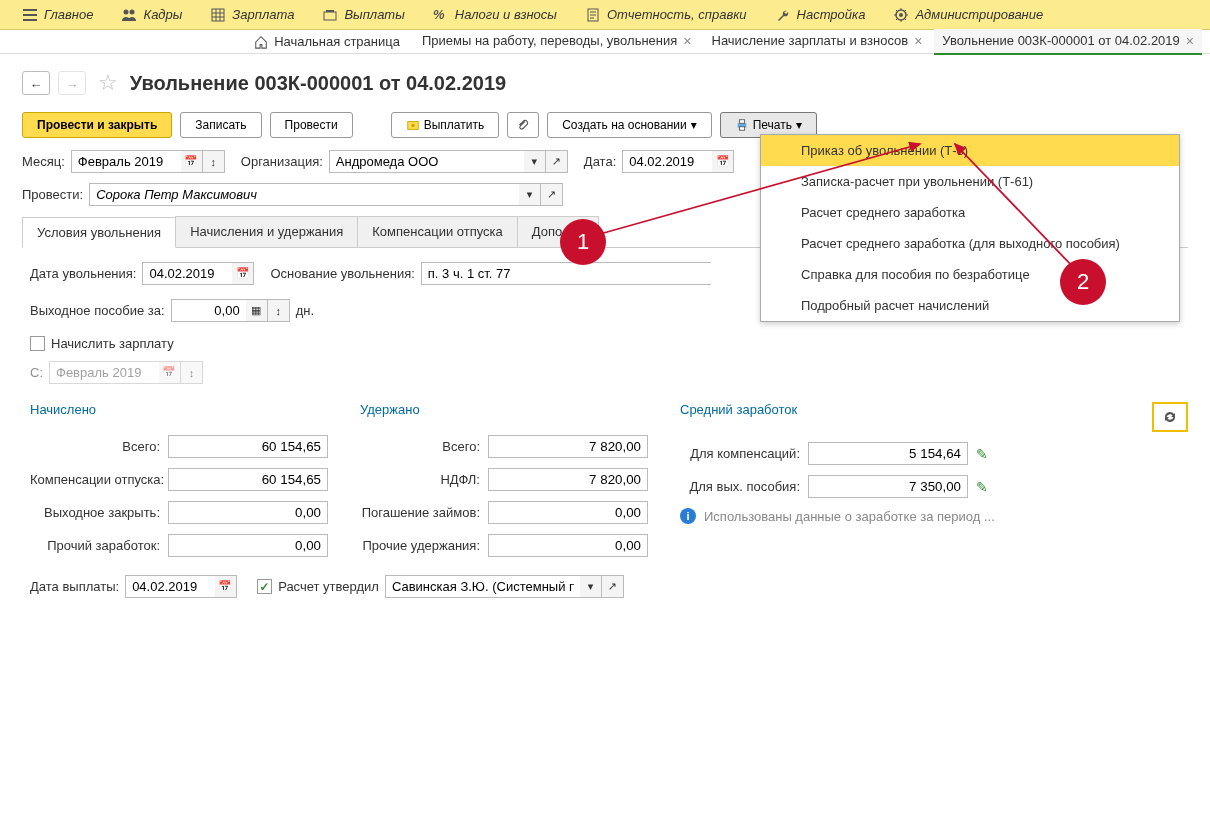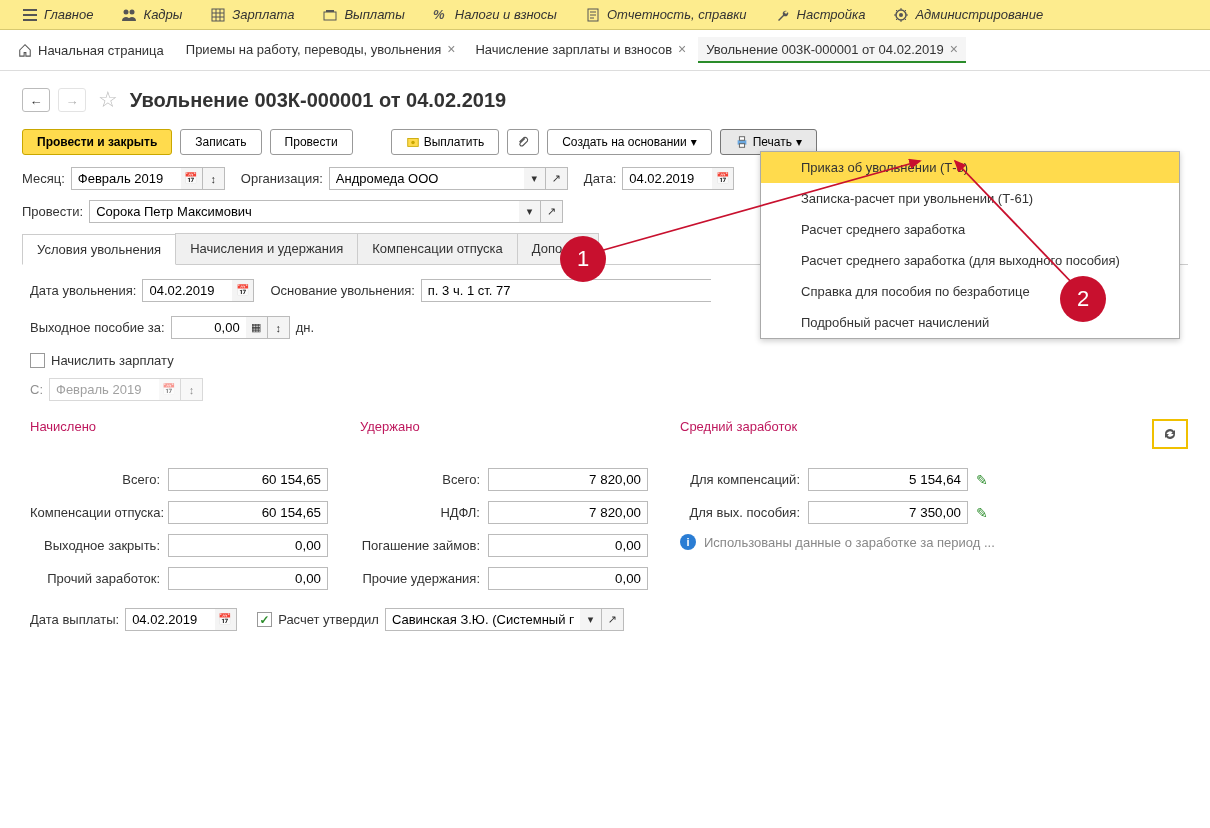--- a/index.html
+++ b/index.html
@@ -2,21 +2,21 @@
 <html><head>
 <meta charset="utf-8">
 <style>
   * { box-sizing: border-box; font-family: Arial, sans-serif; }
   body { margin: 0; background: #fff; font-size: 13px; color: #333; width: 1210px; }
   
   .top-menu { background: #fdec8e; display: flex; align-items: center; height: 30px; padding: 0 8px; border-bottom: 1px solid #d8c970; font-style: italic; }
   .menu-item { display: flex; align-items: center; padding: 0 14px; gap: 6px; cursor: pointer; height: 100%; }
   .menu-item svg { width: 16px; height: 16px; }
   
-  .tabs-bar { display: flex; align-items: center; height: 41px; padding: 4px 8px; border-bottom: 1px solid #ddd; gap: 4px; }
+  .tabs-bar { display: flex; align-items: center; height: 24px; padding: 4px 8px; border-bottom: 1px solid #ddd; gap: 4px; justify-content: flex-end; }
   .home-tab { display: flex; align-items: center; gap: 6px; padding: 4px 10px; cursor: pointer; }
   .tab { display: flex; align-items: center; padding: 4px 8px; border-bottom: 2px solid transparent; cursor: pointer; gap: 6px; }
   .tab.active { border-bottom: 2px solid #2a8c2a; background: #f5f5f5; }
   .tab-close { font-size: 14px; color: #888; cursor: pointer; }
   
   .content { padding: 16px 22px; }
   .header-row { display: flex; align-items: center; gap: 8px; margin-bottom: 16px; }
   .nav-btn { width: 28px; height: 24px; border: 1px solid #bbb; background: #fff; display: flex; align-items: center; justify-content: center; cursor: pointer; border-radius: 3px; }
   .star { font-size: 22px; color: #bbb; cursor: pointer; margin: 0 4px; }
   .page-title { font-size: 20px; font-weight: bold; }
@@ -36,21 +36,21 @@
   .input-btn + .input-btn { border-left: none; }
   .input-group .input-btn:first-of-type { border-left: none; }
   
   .tabs-panel { display: flex; border-bottom: 1px solid #ccc; margin-bottom: 14px; }
   .panel-tab { padding: 7px 14px; border: 1px solid #ccc; border-bottom: none; background: #f0f0f0; cursor: pointer; margin-right: -1px; }
   .panel-tab.active { background: #fff; border-bottom: 1px solid #fff; position: relative; top: 1px; }
   
   .checkbox { width: 15px; height: 15px; border: 1px solid #999; display: inline-flex; align-items: center; justify-content: center; cursor: pointer; }
   .checkbox.checked::after { content: "✓"; color: #2a8c2a; font-size: 12px; font-weight: bold; }
   
-  .section-header { color: #be185d; font-weight: normal; margin-bottom: 24px; }
+  .section-header { color: #0369a1; font-weight: normal; margin-bottom: 8px; }
   .totals-container { display: flex; gap: 30px; }
   .totals-col { display: flex; flex-direction: column; gap: 10px; }
   .totals-row { display: flex; align-items: center; gap: 8px; }
   .totals-label { text-align: right; white-space: nowrap; }
   .num-input { border: 1px solid #bbb; padding: 3px 6px; text-align: right; width: 160px; background: #fff; }
   
   .refresh-btn { width: 36px; height: 30px; border: 2px solid #f0c000; background: #fff; display: flex; align-items: center; justify-content: center; cursor: pointer; }
   .pencil { color: #2a8c2a; cursor: pointer; font-size: 14px; }
   .info-icon { width: 16px; height: 16px; border-radius: 50%; background: #2a7dd4; color: #fff; display: inline-flex; align-items: center; justify-content: center; font-size: 11px; font-weight: bold; }
   .info-text { color: #888; }
@@ -209,21 +209,21 @@
     <span class="label" style="margin-left:10px">Дата:</span>
     <div class="input-group">
       <input class="input" style="width: 90px;" value="04.02.2019">
       <div class="input-btn">📅</div>
     </div>
   </div>
 
   <div class="form-row">
     <span class="label">Провести:</span>
     <div class="input-group">
-      <input class="input" style="width: 430px;" value="Сорока Петр Максимович">
+      <input class="input" style="width: 430px; font-style: italic;" value="Сорока Петр Максимович">
       <div class="input-btn">▾</div>
       <div class="input-btn">↗</div>
     </div>
   </div>
 
   <div class="tabs-panel">
     <div class="panel-tab active">Условия увольнения</div>
     <div class="panel-tab">Начисления и удержания</div>
     <div class="panel-tab">Компенсации отпуска</div>
     <div class="panel-tab">Дополни</div>

